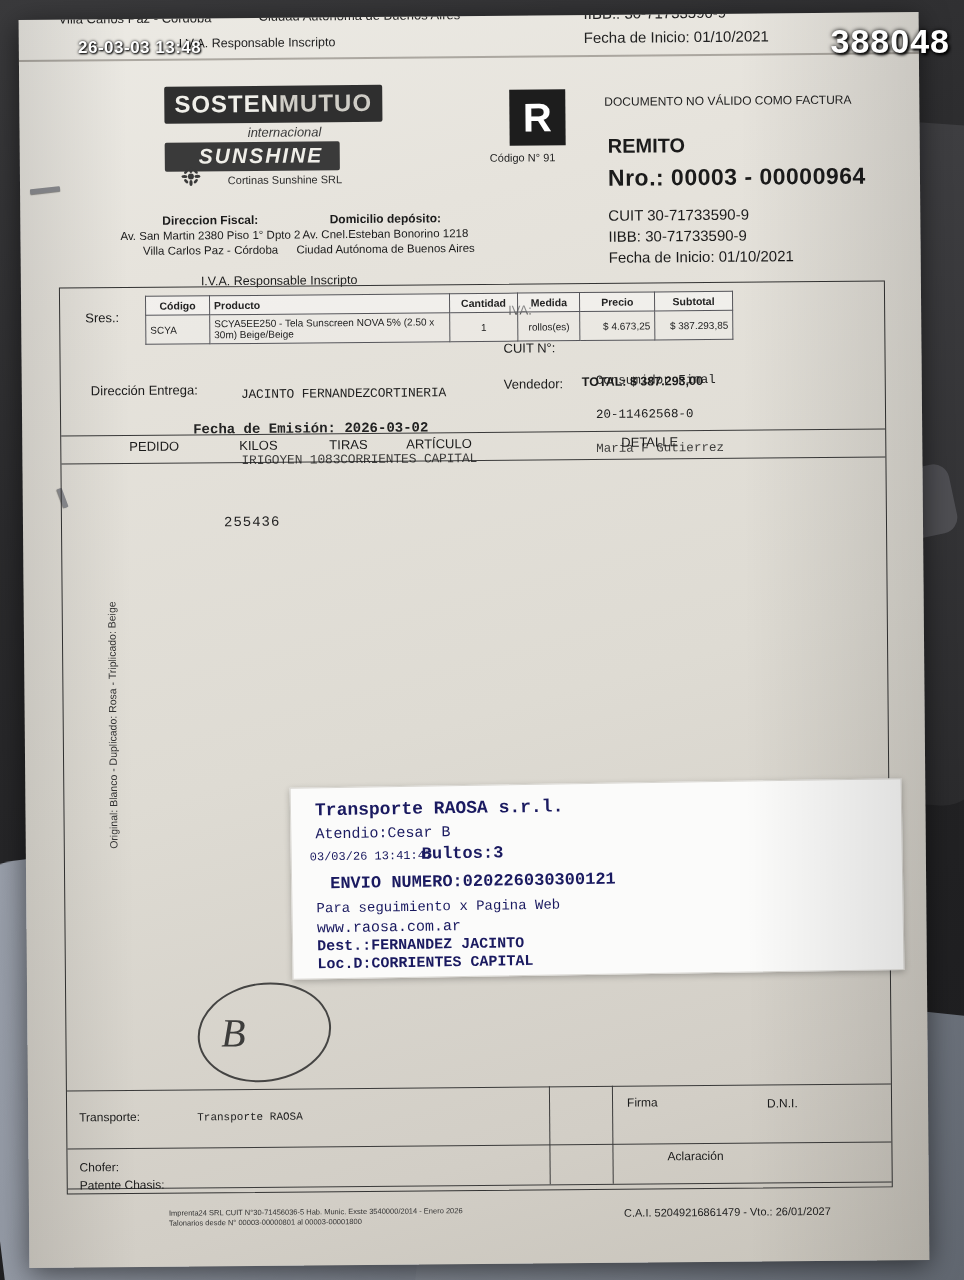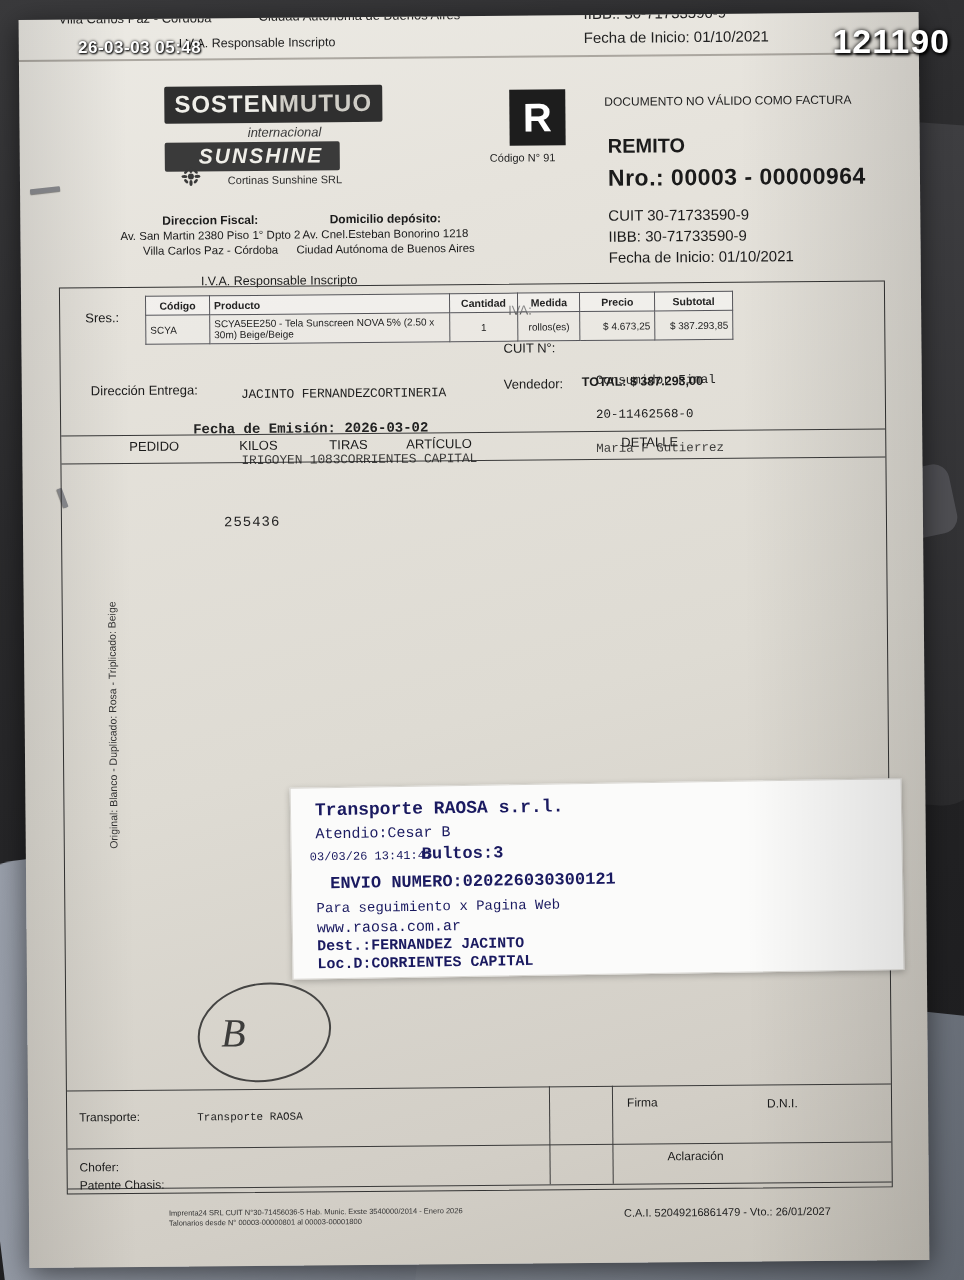--- a/index.html
+++ b/index.html
@@ -270,14 +270,14 @@
 
   <div class="imprenta">
     <div>Imprenta24 SRL CUIT N°30-71456036-5 Hab. Munic. Exste 3540000/2014 - Enero 2026</div>
     <div>Talonarios desde N° 00003-00000801 al 00003-00001800</div>
   </div>
   <div class="cai">C.A.I. 52049216861479  -  Vto.: 26/01/2027</div>
 
   <div class="vside">Original: Blanco - Duplicado: Rosa - Triplicado: Beige</div>
 </div>
 
-<div class="stamp-time">26-03-03 05:48</div>
-<div class="stamp-num">121190</div>
+<div class="stamp-time">26-03-03 13:48</div>
+<div class="stamp-num">388048</div>
 
 </body></html>

